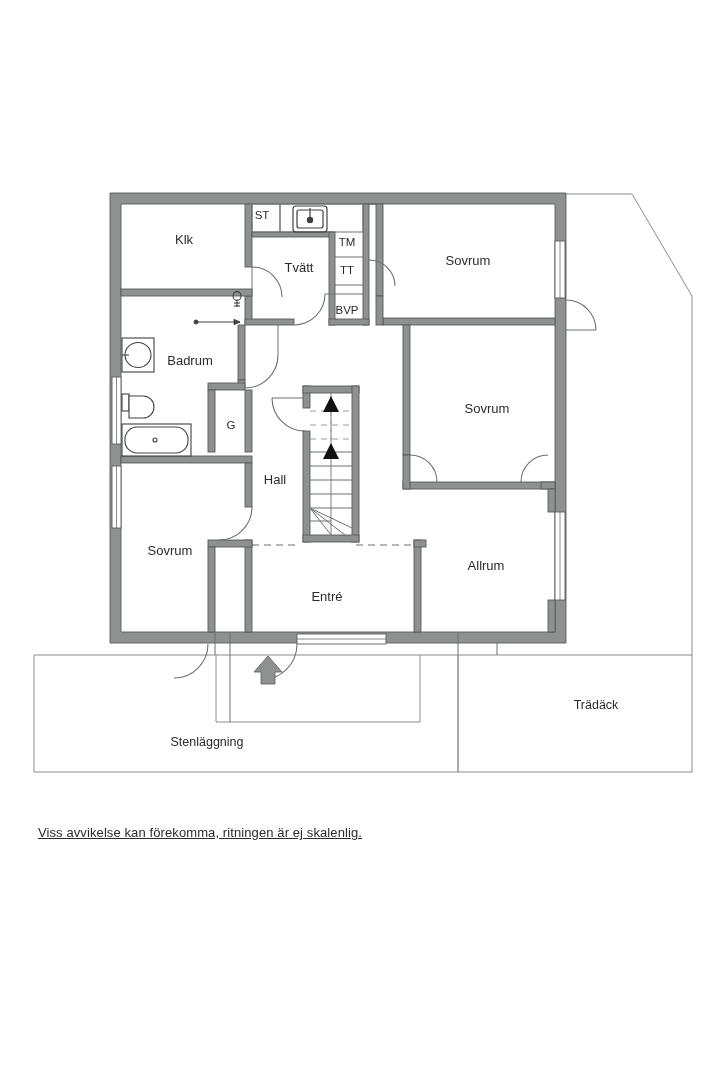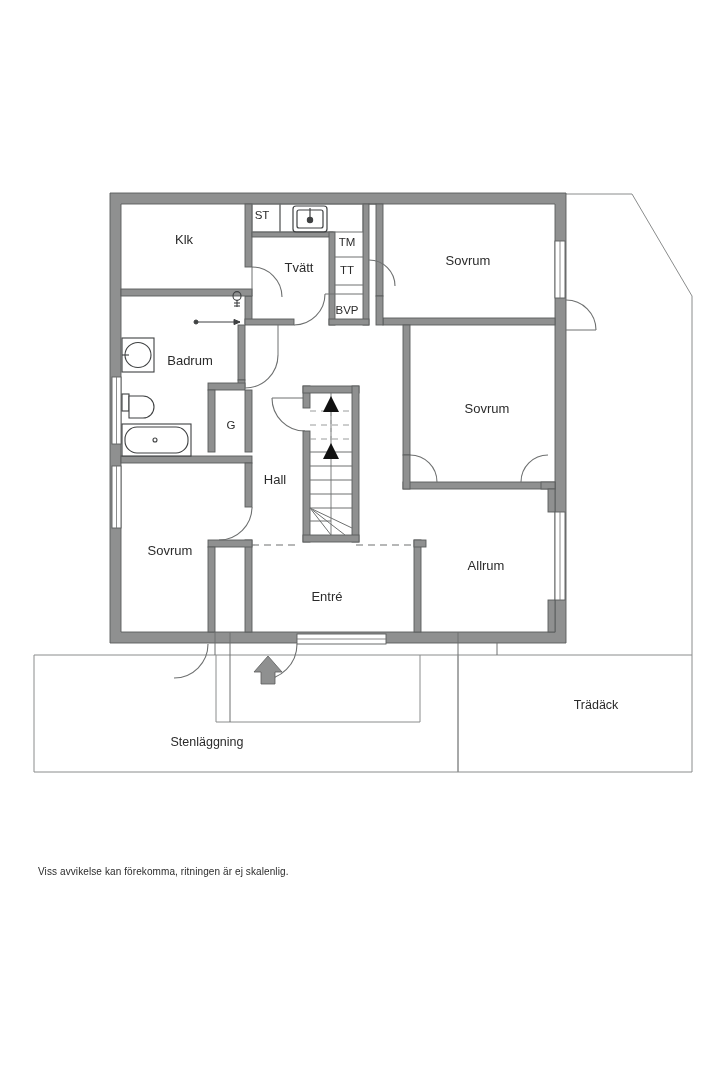--- a/index.html
+++ b/index.html
@@ -41,26 +41,27 @@
   .outdoor-label {
     font-family: "Liberation Sans", sans-serif;
     font-size: 12.5px;
     fill: #2b2b2b;
     text-anchor: middle;
     dominant-baseline: middle;
   }
   .caption-text {
     position: absolute;
     left: 38px;
-    top: 866px;
+    top: 825px;
     font-family: "Liberation Sans", sans-serif;
-    font-size: 10px;
+    font-size: 13px;
     color: #2b2b2b;
     letter-spacing: 0.1px;
     white-space: nowrap;
+    text-decoration: underline;
   }
 </style>
 </head>
 <body>
 
 <div id="floorplan-root">
 
   <svg id="plan" viewBox="0 0 720 1080">
 
     <g>

